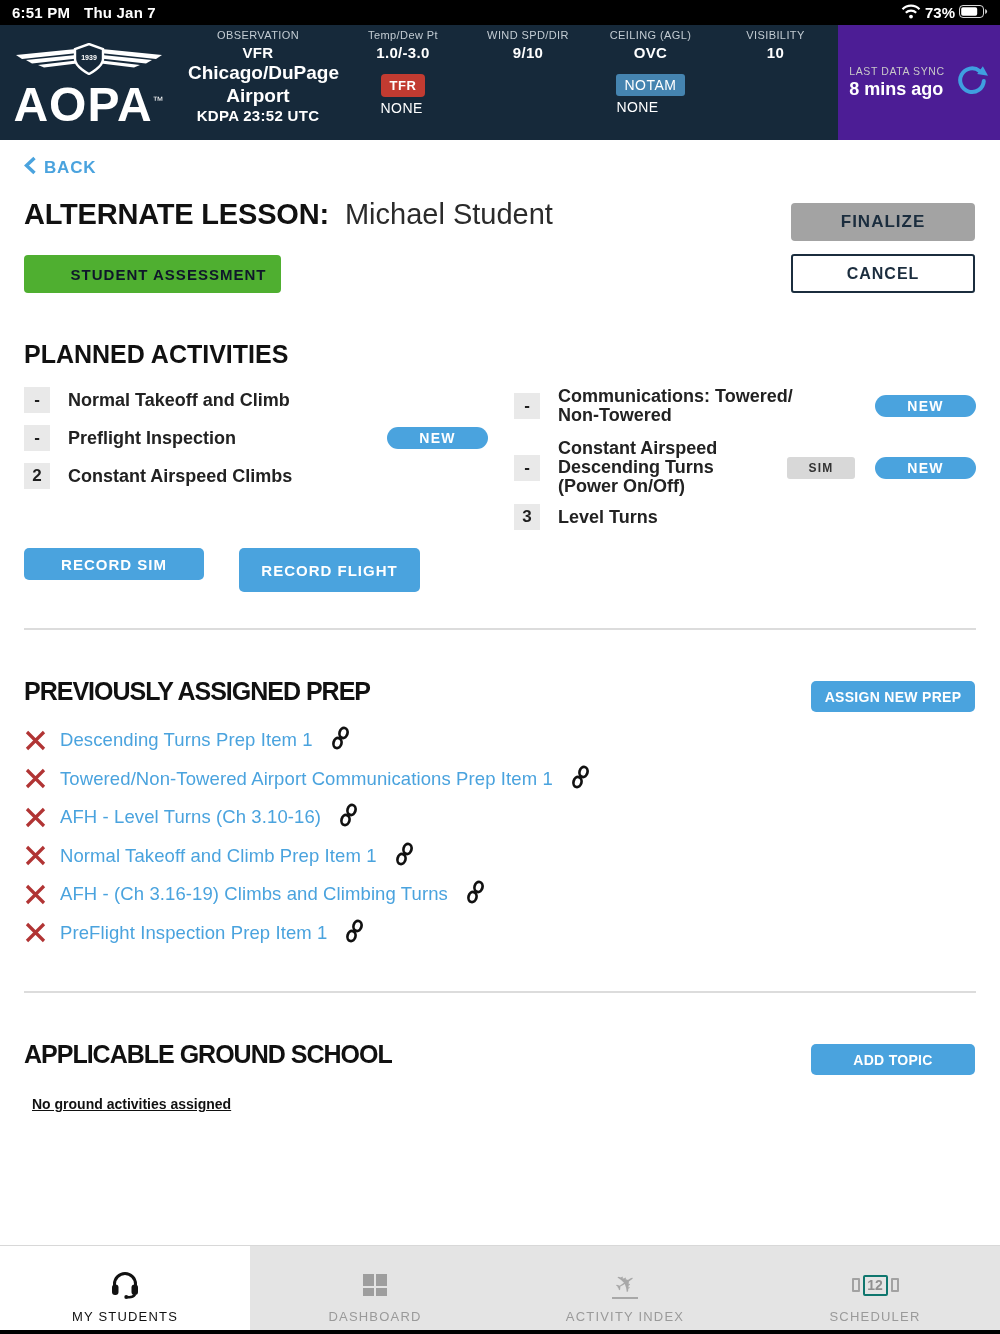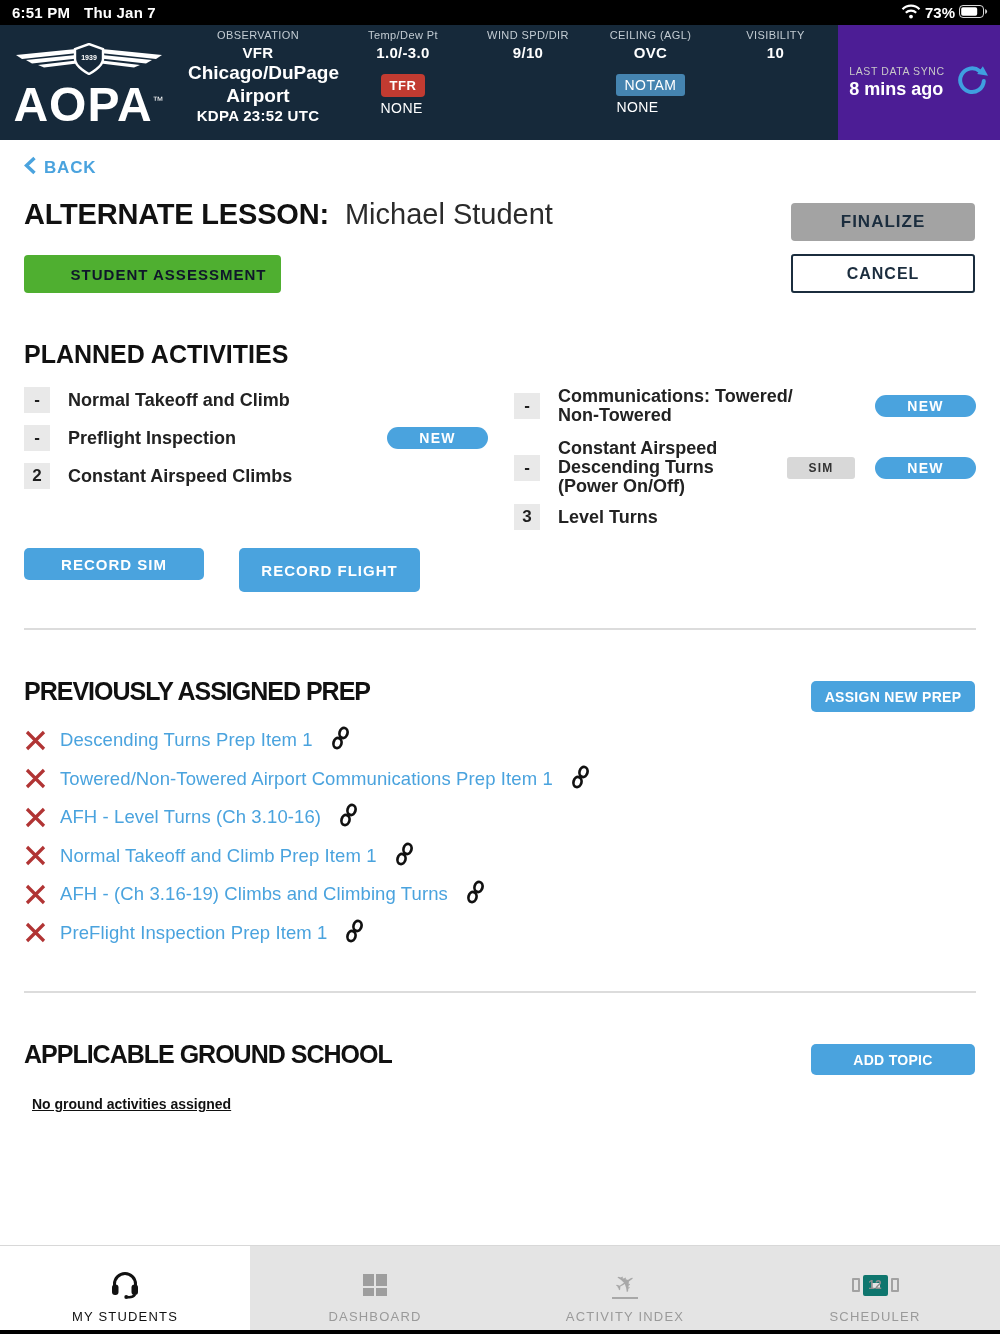--- a/index.html
+++ b/index.html
@@ -98,22 +98,22 @@
   .tab-icon { height:30px; margin-top:24px; display:flex; align-items:center; justify-content:center; }
   .tab-label { margin-top:9px; font-size:13px; letter-spacing:1.2px; color:#9A9A9A; }
   .tab.active .tab-label { color:#111; font-weight:500; }
   .dash-grid { display:grid; grid-template-columns:11px 11px; grid-template-rows:12px 8px; gap:2.5px; }
   .dash-grid div { background:#9E9E9E; }
   .plane-glyph { font-size:25px; color:#A8A8A8; transform:rotate(-33deg); line-height:1; }
   .plane-wrap { display:flex; flex-direction:column; align-items:center; }
   .plane-line { width:26px; height:2.5px; background:#A8A8A8; margin-top:1px; }
   .sched-wrap { display:flex; align-items:center; gap:3px; }
   .sched-side { width:8px; height:14px; border:2px solid #A2A2A2; border-radius:1px; }
-  .sched-cal { width:25px; height:21px; border:8px solid #0f766e; border-radius:2px; display:flex; align-items:center; justify-content:center;
-    color:#8F8F8F; font-size:12px; font-weight:700; }
+  .sched-cal { width:25px; height:21px; border:2px solid #0f766e; border-radius:2px; display:flex; align-items:center; justify-content:center;
+    color:#8F8F8F; font-size:14px; font-weight:700; }
   .home-strip { position:absolute; top:1330px; left:0; width:1000px; height:4px; background:#000; }
 </style>
 </head>
 <body>
 
 <div class="status-bar">
   <div class="sb-left">
     <span>6:51 PM</span>
     <span>Thu Jan 7</span>
   </div>

